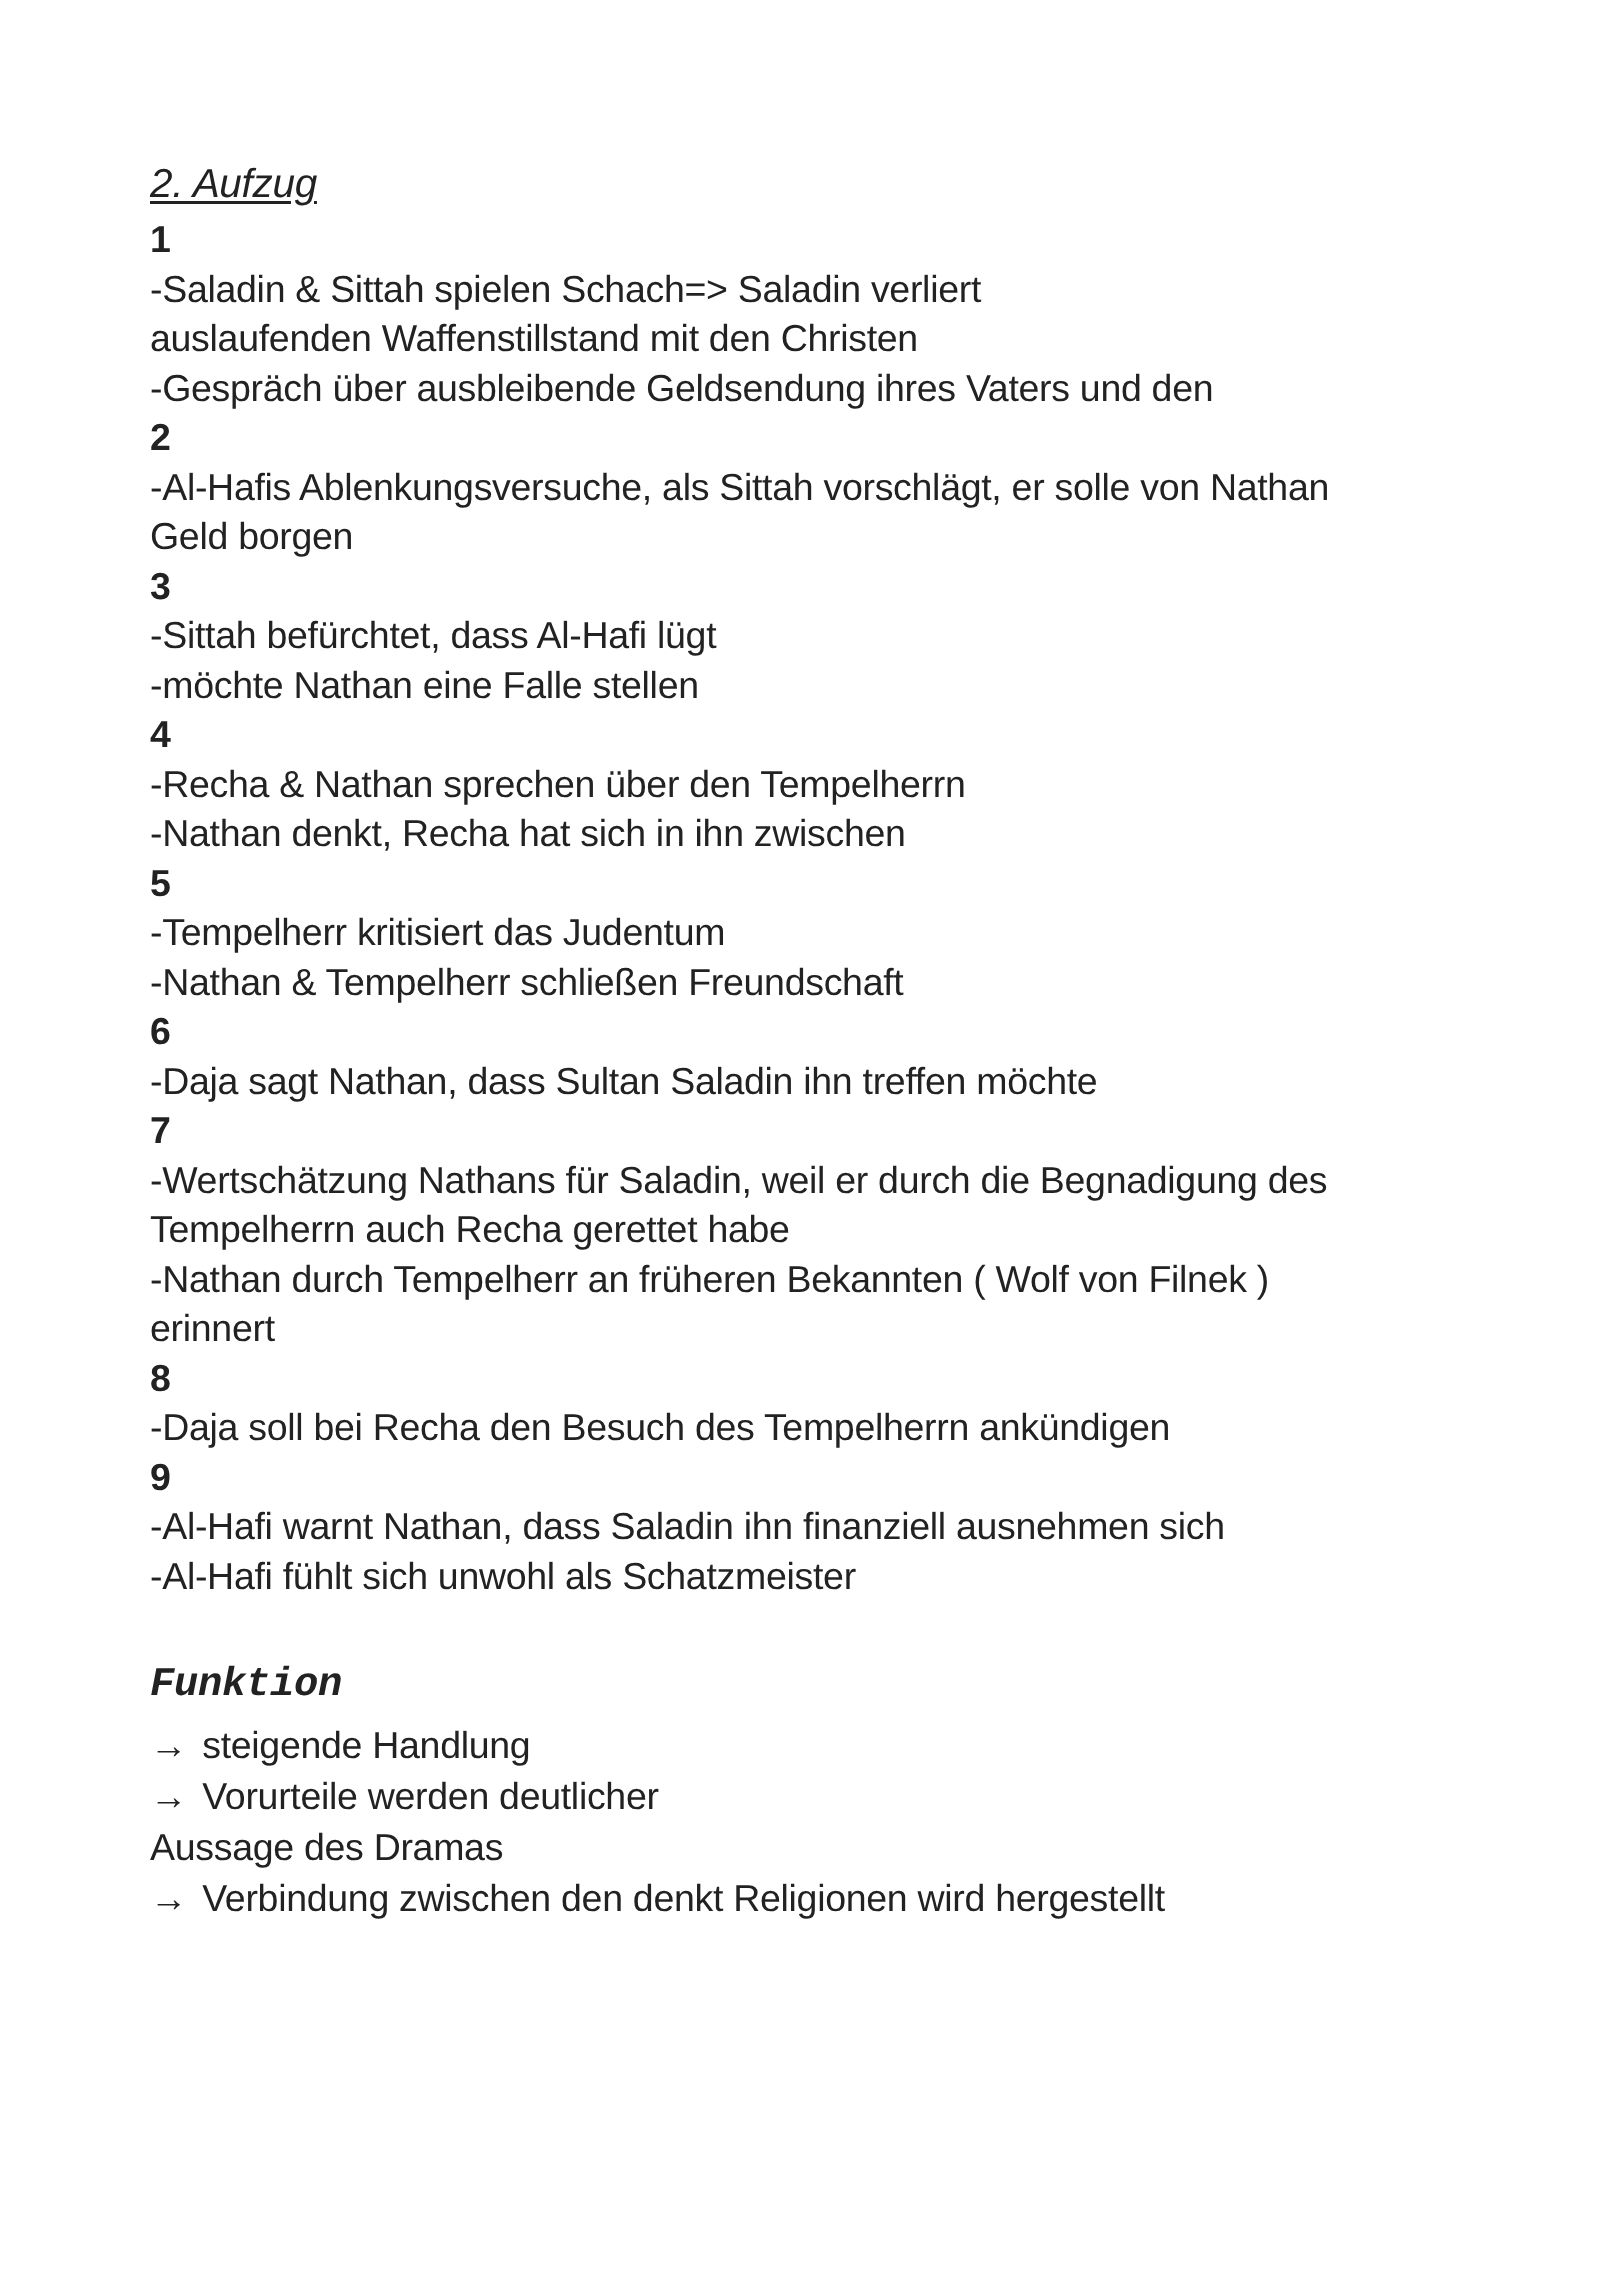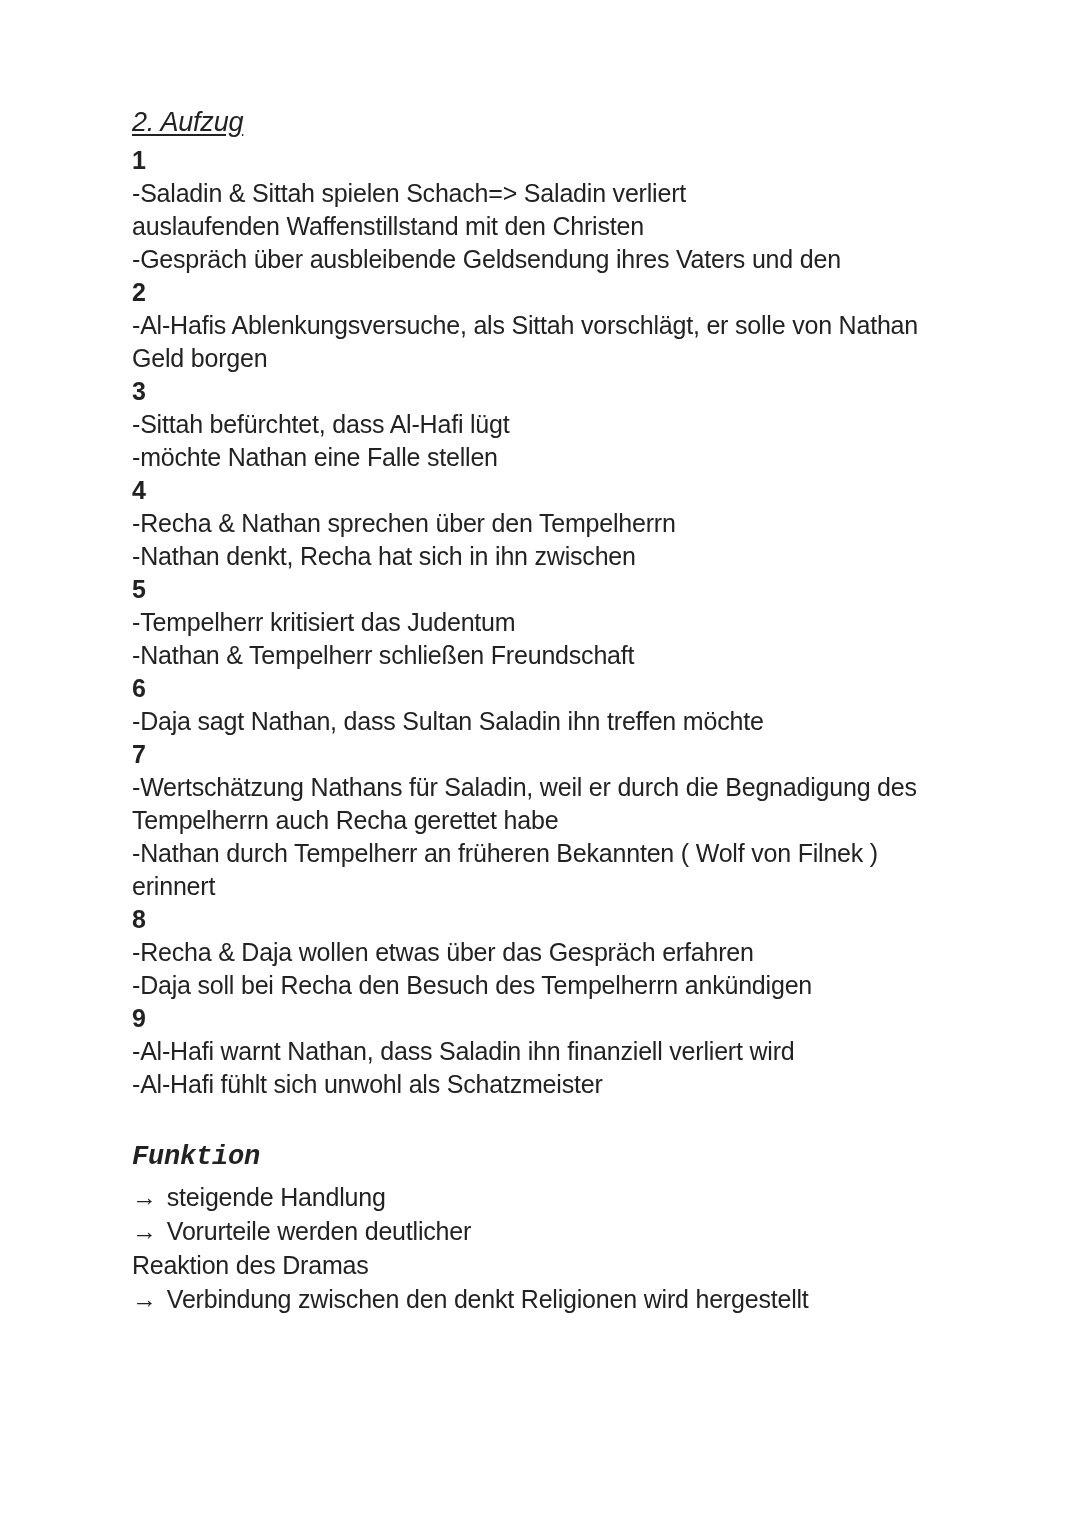--- a/index.html
+++ b/index.html
@@ -13,21 +13,20 @@
     position: relative;
     font-family: "Liberation Sans", "DejaVu Sans", sans-serif;
     color: #222222;
   }
   .page {
     box-sizing: border-box;
     width: 968px;
     height: 1527px;
     padding: 104px 38px 0 100px;
     background: #ffffff;
-    margin-left: 32px;
   }
   .doc-title {
     display: inline-block;
     font-size: 27px;
     font-style: italic;
     font-weight: 400;
     text-decoration: underline;
     text-underline-offset: 3px;
     line-height: 36px;
     margin: 0 0 4px 0;
@@ -113,43 +112,42 @@
   <div class="scene">
     <div class="scene-num">7</div>
     <div class="note-line">-Wertschätzung Nathans für Saladin, weil er durch die Begnadigung des</div>
     <div class="note-line">Tempelherrn auch Recha gerettet habe</div>
     <div class="note-line">-Nathan durch Tempelherr an früheren Bekannten ( Wolf von Filnek )</div>
     <div class="note-line">erinnert</div>
   </div>
 
   <div class="scene">
     <div class="scene-num">8</div>
-    <div class="note-line">-Recha &amp; Daja wollen etwas über das Gespräch erfahren</div>
     <div class="note-line">-Daja soll bei Recha den Besuch des Tempelherrn ankündigen</div>
   </div>
 
   <div class="scene">
     <div class="scene-num">9</div>
-    <div class="note-line">-Al-Hafi warnt Nathan, dass Saladin ihn finanziell verliert wird</div>
+    <div class="note-line">-Al-Hafi warnt Nathan, dass Saladin ihn finanziell ausnehmen sich</div>
     <div class="note-line">-Al-Hafi fühlt sich unwohl als Schatzmeister</div>
   </div>
 
   <div class="funktion">
     <h2 class="funktion-heading">Funktion</h2>
 
     <div class="arrow-line">
       <span class="arrow">→</span><span>steigende Handlung</span>
     </div>
 
     <div class="arrow-line">
       <span class="arrow">→</span><span>Vorurteile werden deutlicher</span>
     </div>
 
     <div class="arrow-line">
-      <span>Reaktion des Dramas</span>
+      <span>Aussage des Dramas</span>
     </div>
 
     <div class="arrow-line">
       <span class="arrow">→</span><span>Verbindung zwischen den denkt Religionen wird hergestellt</span>
     </div>
   </div>
 
 </div>
 
 </body></html>

